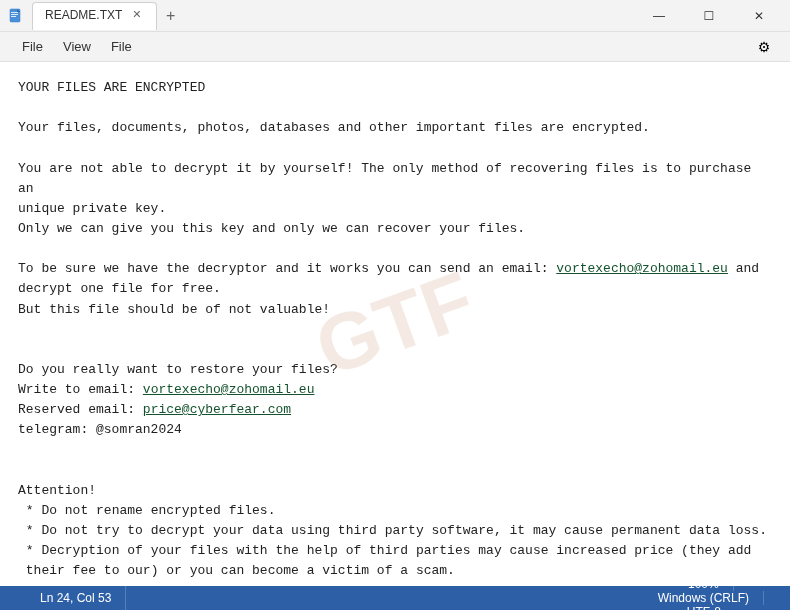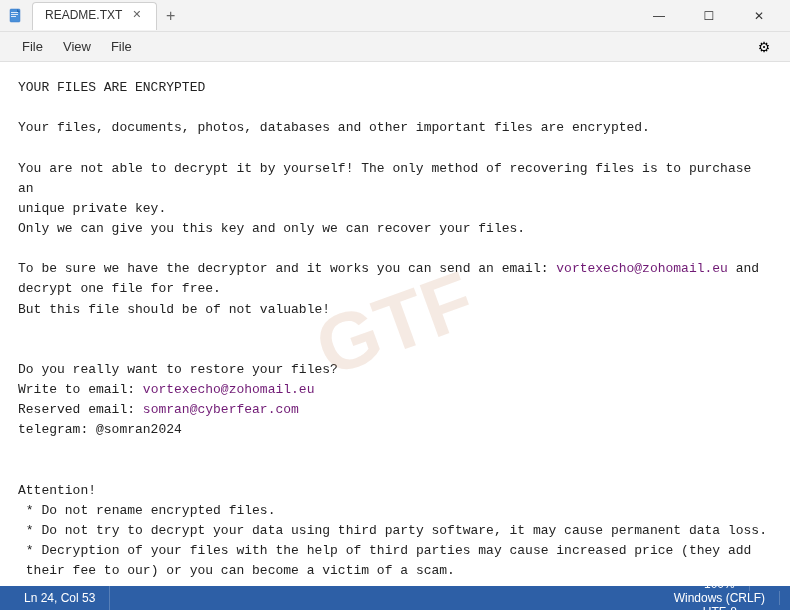--- a/index.html
+++ b/index.html
@@ -125,21 +125,22 @@
     }
     .content-text {
       font-family: 'Courier New', Courier, monospace;
       font-size: 13px;
       line-height: 1.55;
       color: #222;
       white-space: pre-wrap;
       word-wrap: break-word;
     }
     .link-text {
-      color: #701a75;
+      color: #14532d;
+      text-decoration: underline;
     }
 
     
     .watermark {
       position: absolute;
       top: 50%;
       left: 50%;
       transform: translate(-50%, -50%) rotate(-20deg);
       font-size: 80px;
       font-weight: bold;
@@ -149,21 +150,21 @@
       white-space: nowrap;
       font-family: Arial, sans-serif;
     }
 
     
     .status-bar {
       background: #2d5fa6;
       height: 24px;
       display: flex;
       align-items: center;
-      padding: 0 10px;
+      padding: 0 26px;
       gap: 0;
       color: white;
       font-size: 12px;
     }
     .status-item {
       padding: 0 14px;
       height: 100%;
       display: flex;
       align-items: center;
       border-right: 1px solid rgba(255,255,255,0.2);
@@ -223,21 +224,21 @@
 unique private key.
 Only we can give you this key and only we can recover your files.
 
 To be sure we have the decryptor and it works you can send an email: <span class="link-text">vortexecho@zohomail.eu</span> and
 decrypt one file for free.
 But this file should be of not valuable!
 
 
 Do you really want to restore your files?
 Write to email: <span class="link-text">vortexecho@zohomail.eu</span>
-Reserved email: <span class="link-text">somran@cyberfear.com</span>
+Reserved email: <span class="link-text">price@cyberfear.com</span>
 telegram: @somran2024
 
 
 Attention!
  * Do not rename encrypted files.
  * Do not try to decrypt your data using third party software, it may cause permanent data loss.
  * Decryption of your files with the help of third parties may cause increased price (they add
  their fee to our) or you can become a victim of a scam.
  * We have been in your network for a long time. We know everything about your company most of your
  information has already been downloaded to our server. We recommend you to do not waste your time

